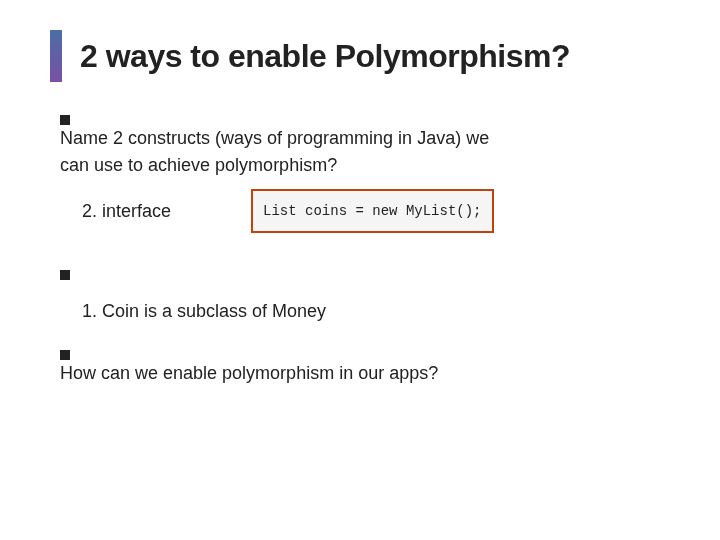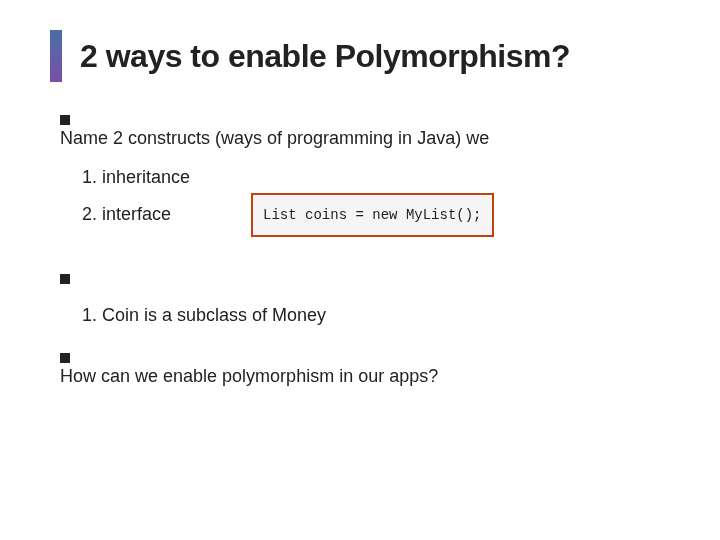--- a/index.html
+++ b/index.html
@@ -126,24 +126,24 @@
     <div class="title-accent"></div>
     <h1 class="title-text">2 ways to enable Polymorphism?</h1>
   </div>
 
   <div class="content">
 
     <div class="bullet-block">
       <div class="bullet-square"></div>
       <div>
         <div class="bullet-text">Name 2 constructs (ways of programming in Java) we</div>
+        <div class="bullet-text">can use to achieve polymorphism?</div>
 
         <div class="sub-items">
 
-          <div class="sub-item">1. inheritance</div>
 
           <div class="sub-item-row">
             <div class="sub-item">2. interface</div>
             <div class="code-inline">List coins = new MyList();</div>
           </div>
         </div>
       </div>
     </div>
 
     <div class="bullet-block give-block">

